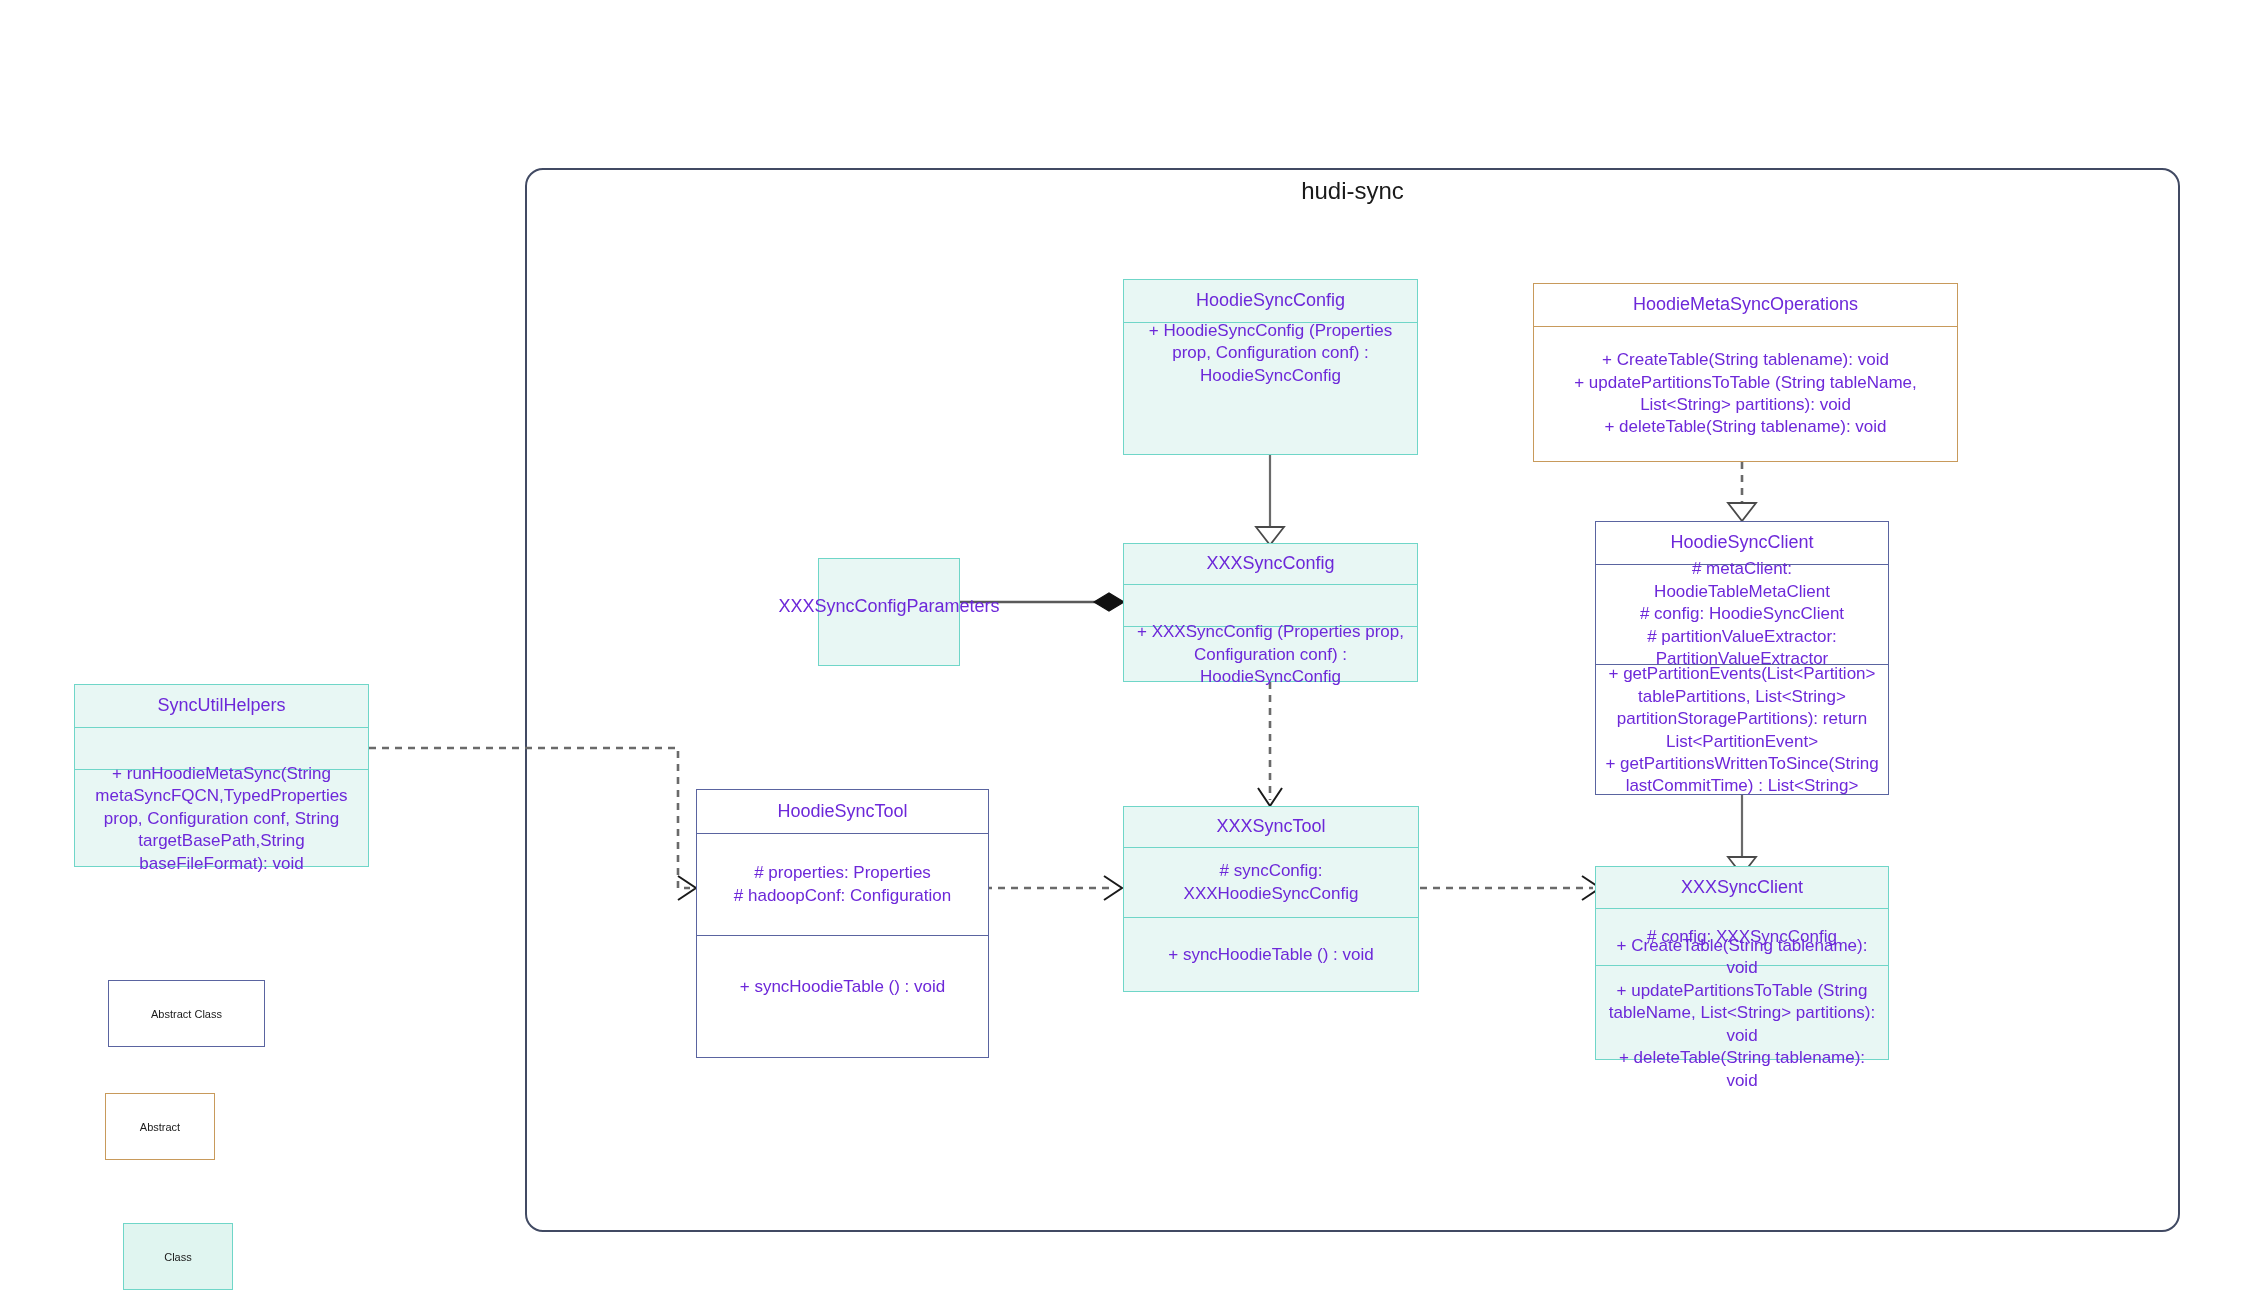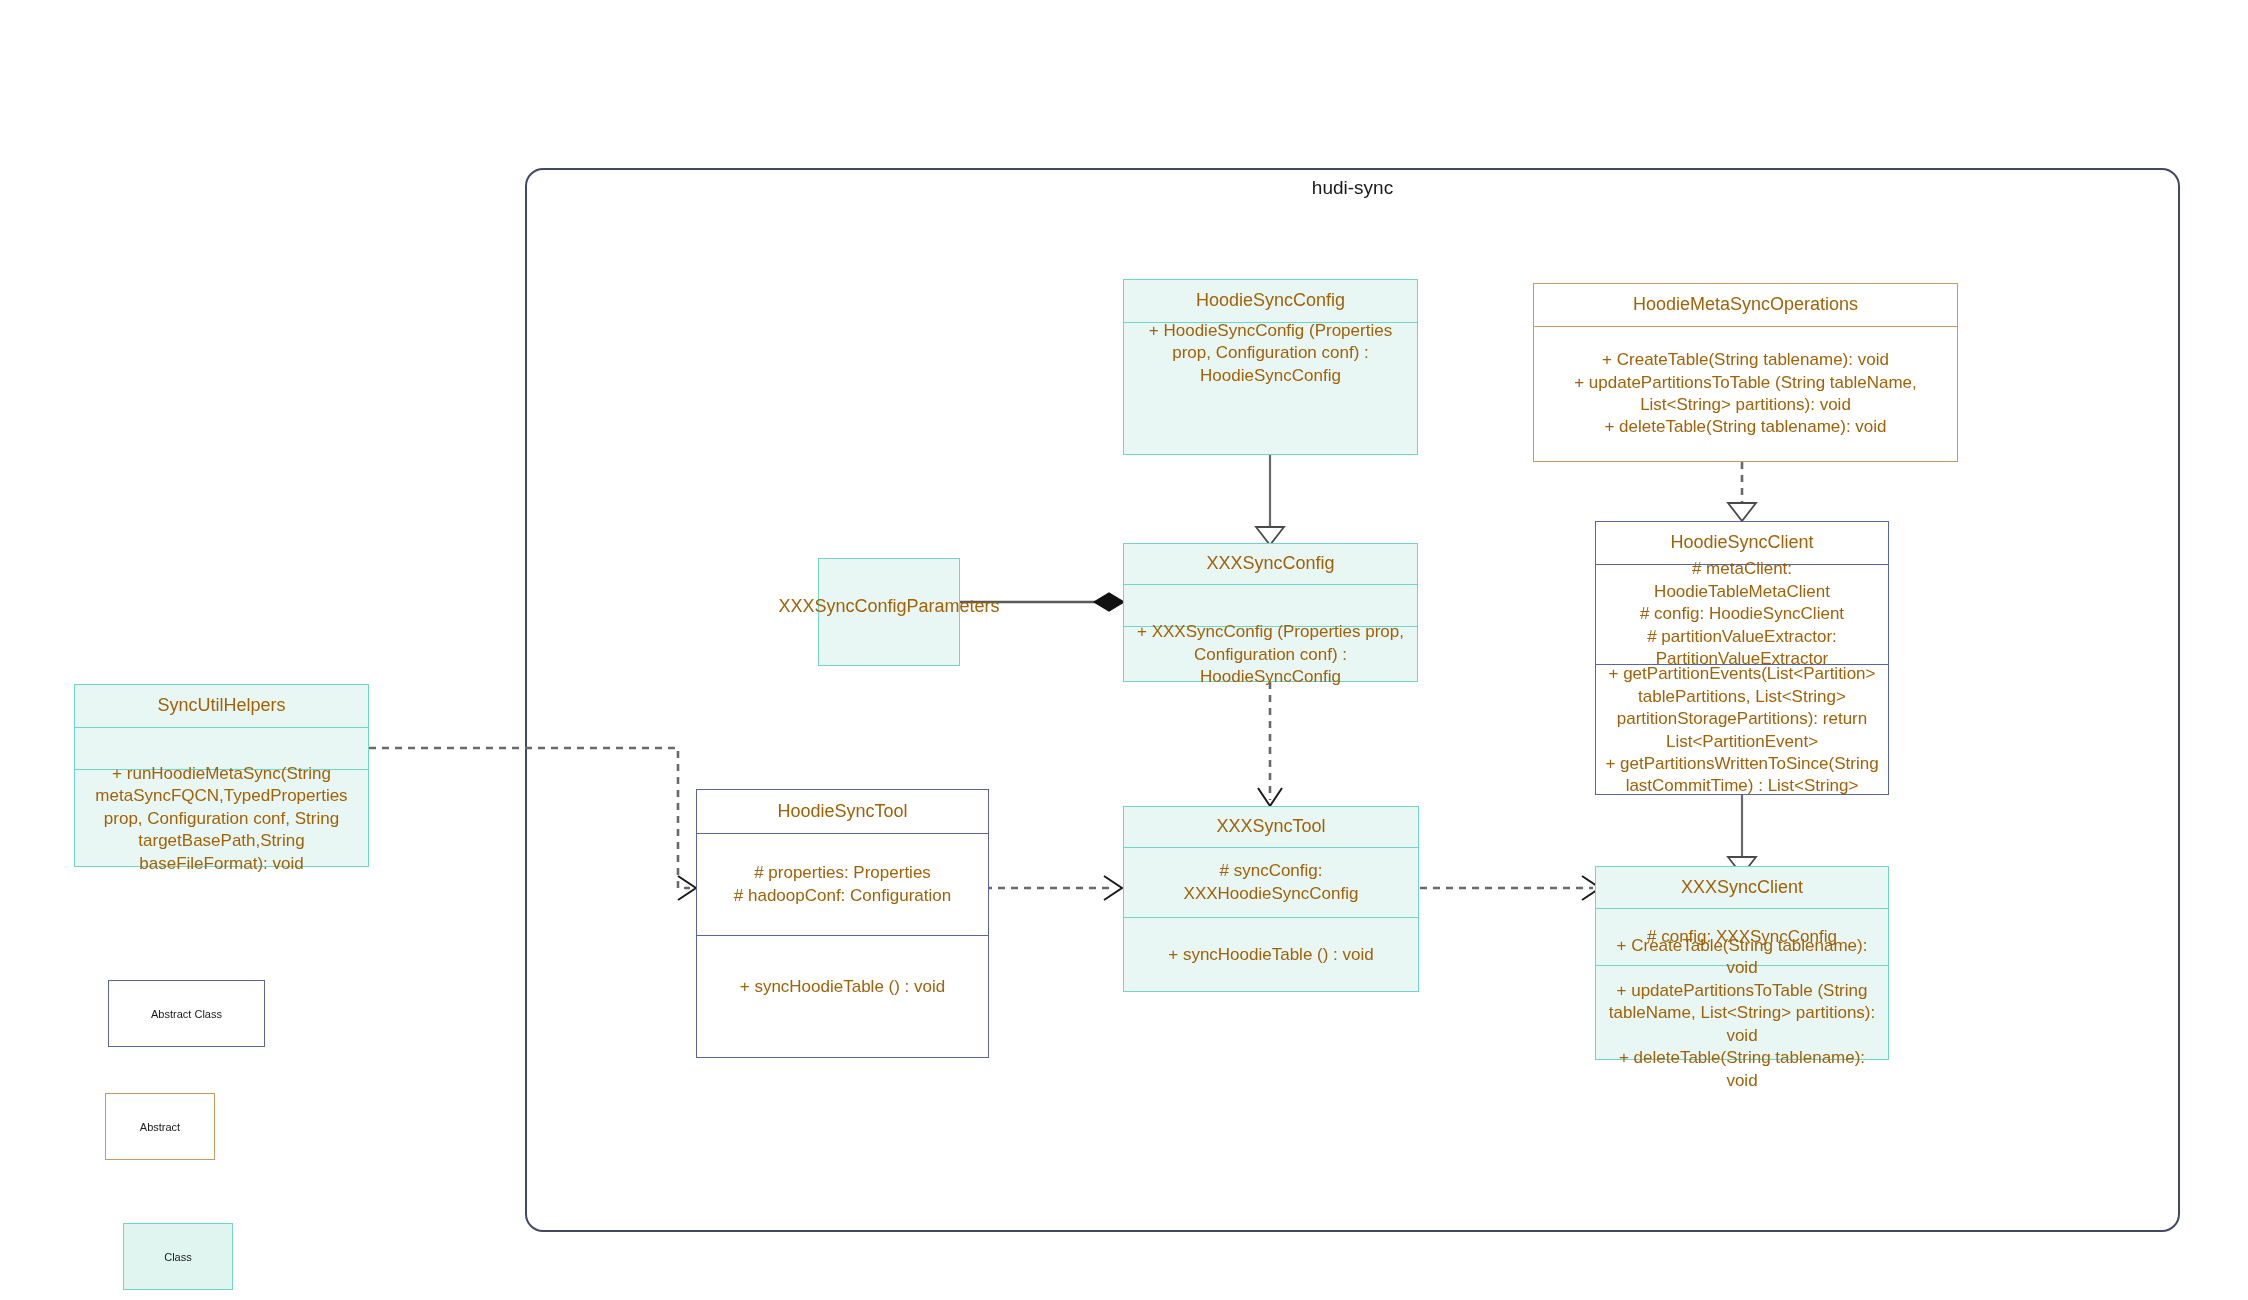--- a/index.html
+++ b/index.html
@@ -30,38 +30,38 @@
     border-radius: 18px;
     background: transparent;
     box-sizing: border-box;
   }
   .package-title {
     position: absolute;
     left: 525px;
     top: 177px;
     width: 1655px;
     text-align: center;
-    font-size: 19px;
+    font-size: 24px;
     color: #1a1a1a;
   }
 
   
   .uml {
     position: absolute;
     box-sizing: border-box;
     border: 1.6px solid #6fd6c8;
     background: #e8f7f4;
   }
   .uml .sec {
     box-sizing: border-box;
     padding: 0 8px;
     text-align: center;
     font-size: 17px;
     line-height: 1.32;
-    color: #a16207;
+    color: #6d28d9;
     display: flex;
     flex-direction: column;
     align-items: center;
     justify-content: center;
   }
   .uml .sec + .sec {
     border-top: 1.6px solid #6fd6c8;
   }
   .uml .title {
     font-size: 18px;

